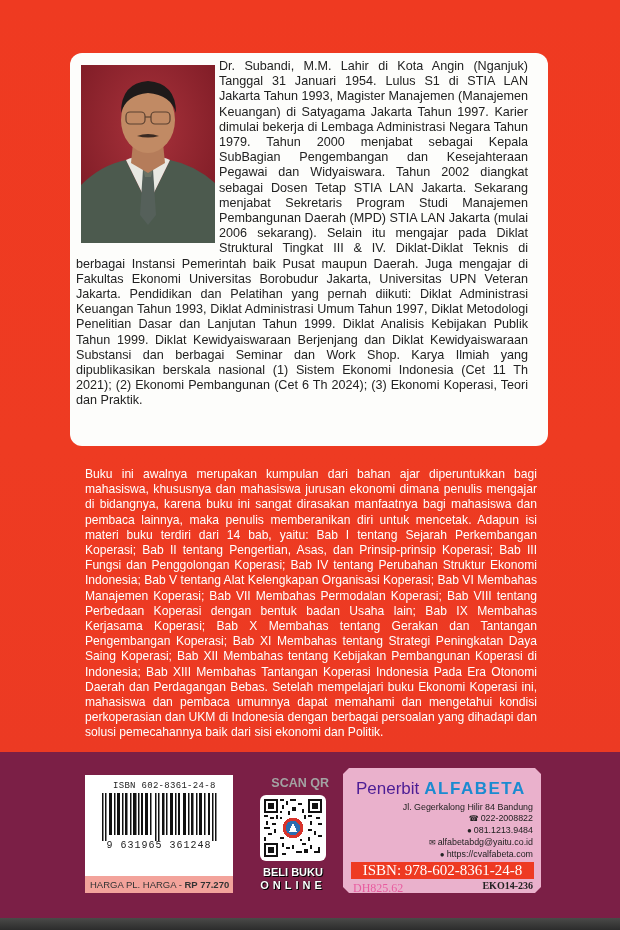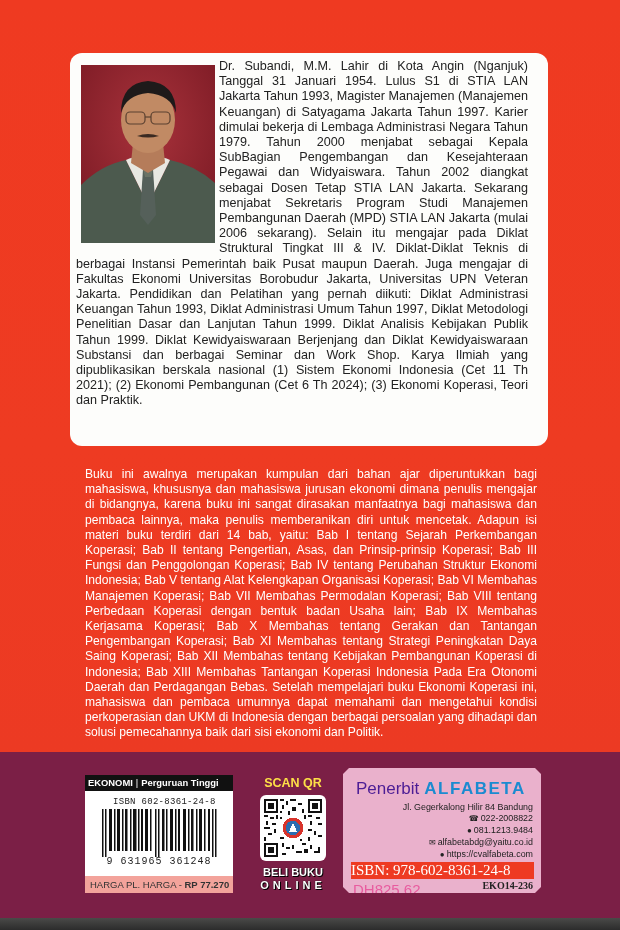--- a/index.html
+++ b/index.html
@@ -69,22 +69,22 @@
   }
   .price-bar {
     position: absolute; left: 0; bottom: 0; width: 148px; height: 17px;
     background: #f3a39b; color: #333; font-size: 9.5px; line-height: 17px;
     padding-left: 5px; white-space: nowrap;
   }
   .price-bar b { font-weight: bold; }
 
   
   .qr-label {
-    position: absolute; left: 257px; top: 776px; width: 72px; text-align: center;
-    color: #fde047; font-weight: bold; font-size: 12.5px;
+    position: absolute; left: 257px; top: 776px; width: 72px; text-align: right;
+    color: #a3a3a3; font-weight: bold; font-size: 12.5px;
   }
   .qr-box {
     position: absolute; left: 260px; top: 795px; width: 66px; height: 66px;
     background: #fff; border-radius: 6px; padding: 4px;
   }
   .buy-label {
     position: absolute; left: 257px; top: 866px; width: 72px; text-align: center;
     color: #fff; font-weight: bold; font-size: 11px; line-height: 13px;
     text-shadow: 0 0 1px #000, 1px 1px 0 #000;
   }
@@ -104,25 +104,25 @@
   .pub-title .brand { color: #1b8bd0; font-weight: bold; letter-spacing: 1.5px; margin-left: 5px; }
   .pub-lines {
     position: absolute; right: 8px; top: 34px; text-align: right;
     font-size: 8.9px; line-height: 10.9px; color: #222;
   }
   .pub-lines .ic { font-size: 8px; margin-right: 2px; }
   .isbn-bar {
     position: absolute; left: 8px; top: 94px; width: 183px; height: 17px;
     background: #ee3a22; color: #fff;
     font-family: "Liberation Serif", serif; font-size: 15px; line-height: 17px;
-    text-align: left; white-space: nowrap;
+    text-align: center; white-space: nowrap;
   }
   .code-left {
-    position: absolute; left: 10px; top: 113px; font-family: Liberation Sans, sans-serif;
-    font-size: 15px; color: #e85c9f;
+    position: absolute; left: 10px; top: 113px; font-family: Liberation Serif, serif;
+    font-size: 12px; color: #e85c9f;
   }
   .code-right {
     position: absolute; right: 8px; top: 112px; font-family: "Liberation Serif", serif;
     font-weight: bold; font-size: 10px; color: #222;
   }
 </style>
 </head>
 <body>
 
 <div class="cover">
@@ -163,23 +163,20 @@
 
     <div class="bio-wrap">
       <div class="bio-float"></div>
       <p>Dr. Subandi, M.M. Lahir di Kota Angin (Nganjuk) Tanggal 31 Januari 1954. Lulus S1 di  STIA LAN Jakarta Tahun 1993, Magister Manajemen (Manajemen Keuangan) di Satyagama Jakarta Tahun 1997. Karier dimulai bekerja di Lembaga Administrasi Negara Tahun 1979. Tahun 2000 menjabat sebagai Kepala SubBagian Pengembangan  dan Kesejahteraan Pegawai dan Widyaiswara. Tahun 2002 diangkat sebagai Dosen Tetap STIA LAN Jakarta. Sekarang menjabat Sekretaris Program Studi Manajemen Pembangunan Daerah (MPD) STIA LAN Jakarta (mulai 2006 sekarang). Selain itu mengajar pada Diklat Struktural Tingkat III &amp; IV. Diklat-Diklat Teknis di berbagai Instansi Pemerintah baik Pusat maupun Daerah. Juga mengajar di Fakultas Ekonomi Universitas Borobudur Jakarta, Universitas UPN Veteran Jakarta. Pendidikan dan Pelatihan yang pernah diikuti: Diklat Administrasi Keuangan Tahun 1993, Diklat Administrasi Umum Tahun 1997, Diklat Metodologi Penelitian Dasar dan Lanjutan Tahun 1999. Diklat Analisis Kebijakan  Publik  Tahun 1999. Diklat Kewidyaiswaraan Berjenjang dan Diklat Kewidyaiswaraan Substansi dan berbagai Seminar dan Work Shop. Karya Ilmiah yang dipublikasikan berskala nasional (1) Sistem Ekonomi Indonesia (Cet 11 Th 2021); (2) Ekonomi Pembangunan (Cet 6 Th 2024); (3) Ekonomi Koperasi, Teori dan Praktik.</p>
     </div>
   </div>
 
   <p class="description">Buku ini awalnya merupakan kumpulan dari bahan ajar diperuntukkan bagi mahasiswa, khususnya dan mahasiswa jurusan ekonomi dimana penulis mengajar di bidangnya, karena buku ini sangat dirasakan manfaatnya bagi mahasiswa dan pembaca lainnya, maka penulis memberanikan diri untuk mencetak. Adapun isi materi buku terdiri dari 14 bab, yaitu: Bab I tentang Sejarah Perkembangan Koperasi; Bab II tentang Pengertian, Asas, dan Prinsip-prinsip Koperasi; Bab III Fungsi dan Penggolongan Koperasi;  Bab IV tentang Perubahan Struktur Ekonomi Indonesia; Bab V tentang Alat Kelengkapan Organisasi Koperasi; Bab VI Membahas Manajemen Koperasi;  Bab VII Membahas Permodalan Koperasi; Bab VIII tentang Perbedaan Koperasi dengan bentuk badan Usaha lain; Bab IX Membahas Kerjasama Koperasi; Bab X Membahas tentang Gerakan dan Tantangan Pengembangan Koperasi; Bab XI Membahas tentang Strategi Peningkatan Daya Saing Koperasi; Bab XII Membahas tentang Kebijakan Pembangunan Koperasi di Indonesia; Bab XIII Membahas Tantangan Koperasi Indonesia Pada Era Otonomi Daerah dan Perdagangan Bebas. Setelah mempelajari buku Ekonomi Koperasi ini, mahasiswa dan pembaca umumnya dapat memahami dan mengetahui kondisi perkoperasian dan UKM di Indonesia dengan berbagai persoalan yang dihadapi dan solusi pemecahannya baik dari sisi ekonomi dan Politik.</p>
 
   <div class="barcode-box">
-    <div class="barcode-header">
-      <span>EKONOMI</span><span class="sep">|</span><span>Perguruan Tinggi</span>
-    </div>
     <div class="barcode-isbn-top">ISBN 602-8361-24-8</div>
     <svg class="barcode-bars" width="118" height="48" viewBox="0 0 118 48">
       <g fill="#111">
         <rect x="2" y="0" width="1.5" height="48"></rect>
         <rect x="5" y="0" width="1.5" height="48"></rect>
         <rect x="9" y="0" width="3" height="42"></rect>
         <rect x="14" y="0" width="1.5" height="42"></rect>
         <rect x="17" y="0" width="3" height="42"></rect>
         <rect x="22" y="0" width="1.5" height="42"></rect>
         <rect x="25" y="0" width="2.5" height="42"></rect>

